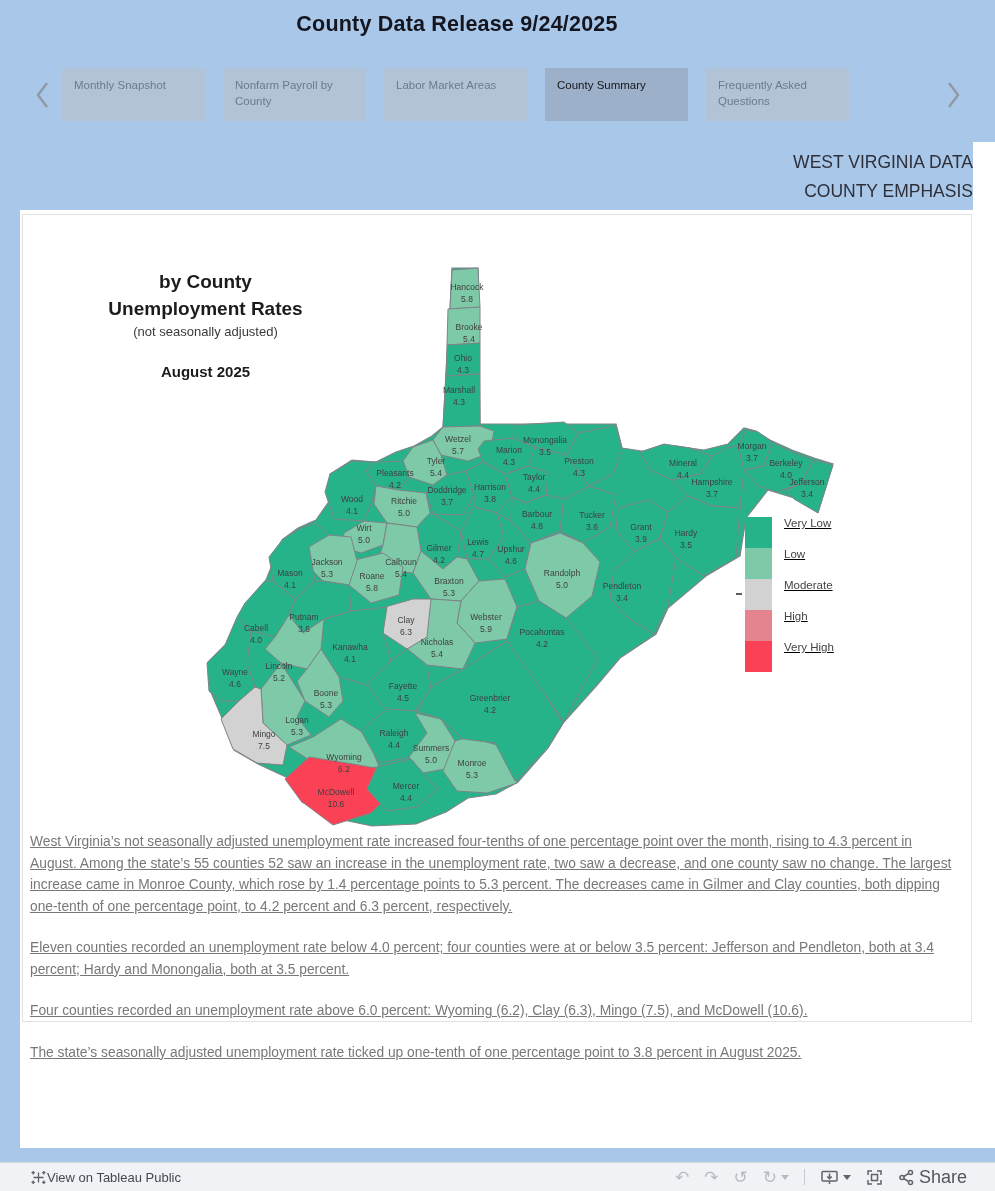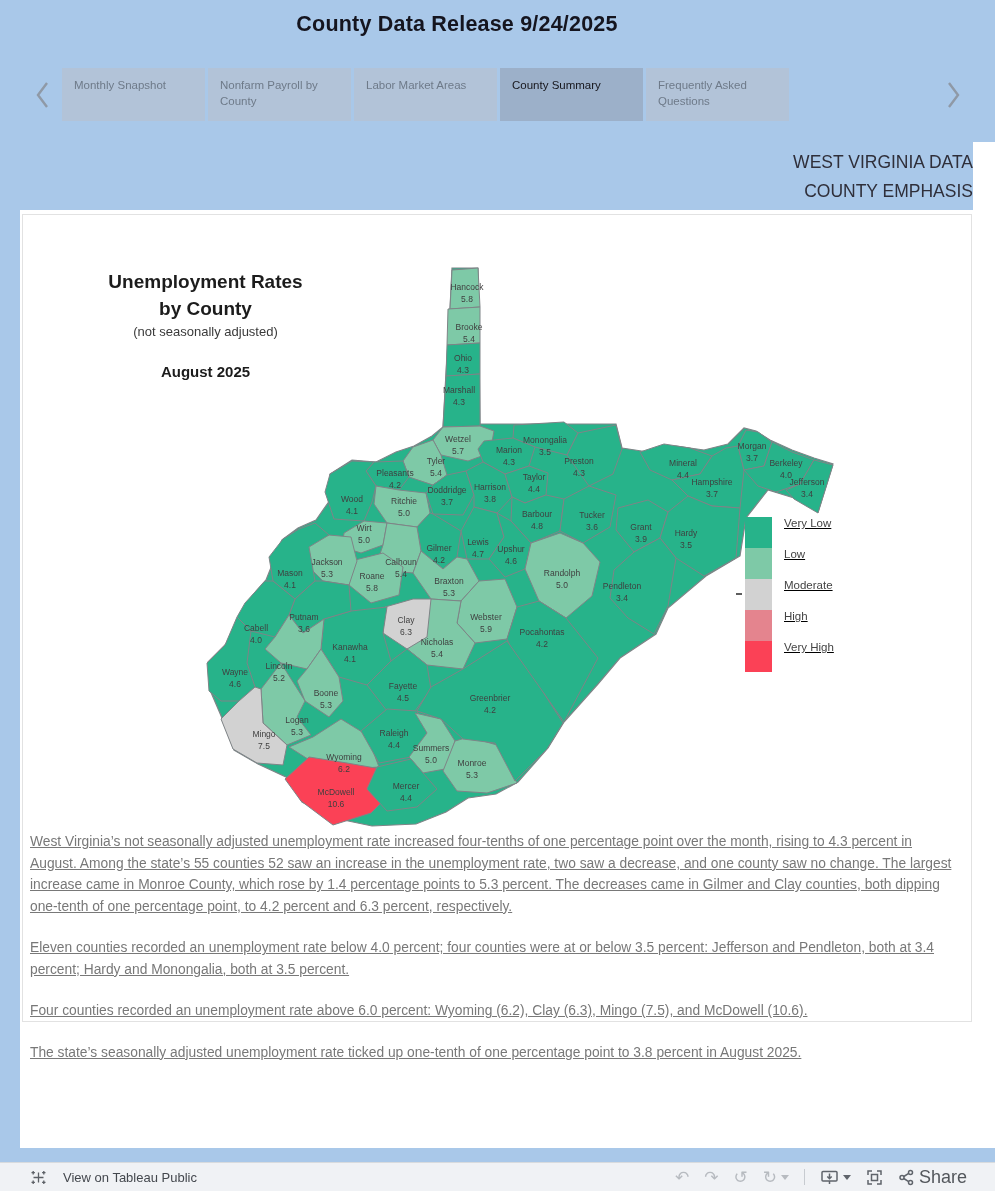--- a/index.html
+++ b/index.html
@@ -5,21 +5,21 @@
   html,body{margin:0;padding:0;}
   body{
     width:995px;height:1191px;position:relative;overflow:hidden;
     background:#a9c8e9;font-family:"Liberation Sans",sans-serif;
   }
   
   .app-title{
     position:absolute;top:12px;left:0;width:914px;text-align:center;
     font-size:21.5px;font-weight:bold;color:#15151f;letter-spacing:.2px;
   }
-  .tab-bar{position:absolute;top:68px;left:62px;display:flex;gap:3px;}
+  .tab-bar{position:absolute;top:68px;left:62px;display:flex;gap:18px;}
   .tab{
     width:143px;height:53px;box-sizing:border-box;padding:9px 12px;
     background:#b2c3d8;color:#6e7a89;font-size:11.5px;line-height:16px;cursor:pointer;
   }
   .tab.selected{background:#9cb0c9;color:#16161c;}
   .nav-chevron{position:absolute;top:80px;width:20px;height:30px;cursor:pointer;}
   .nav-chevron svg{stroke:#8f99a6;stroke-width:2.4;fill:none;}
   .nav-left{left:33px;} .nav-right{left:943px;}
   
   .content-white{position:absolute;left:20px;top:142px;width:975px;height:1006px;background:#ffffff;}
@@ -48,21 +48,21 @@
   .legend-label{margin-left:12px;font-size:11.5px;color:#444;}
   .legend-tick{position:absolute;left:-9px;top:76px;width:6px;height:2px;background:#5d5d5d;}
   
   .narrative{position:absolute;left:30px;top:831px;width:928px;color:#787878;font-size:13.8px;line-height:21.5px;}
   .narrative p{margin:0 0 20px 0;text-decoration:underline;}
   
   .footer{
     position:absolute;left:0;top:1162px;width:995px;height:29px;background:#f0f2f5;
     border-top:1px solid #d8dbde;display:flex;align-items:center;box-sizing:border-box;
   }
-  .footer-left{display:flex;align-items:center;margin-left:30px;gap:16px;cursor:pointer;}
+  .footer-left{display:flex;align-items:center;margin-left:30px;gap:0;cursor:pointer;}
   .footer-left span{font-size:13px;color:#44484e;}
   .footer-right{margin-left:auto;display:flex;align-items:center;gap:15px;margin-right:28px;}
   .ftool{display:flex;align-items:center;gap:4px;cursor:pointer;}
   .ficon-dim{font-size:17px;color:#b7bbc0;line-height:17px;font-family:"DejaVu Sans",sans-serif;}
   .caret{width:0;height:0;border-left:4px solid transparent;border-right:4px solid transparent;border-top:5px solid #b7bbc0;}
   .caret.dark{border-top-color:#5f646b;}
   .fdivider{width:1px;height:16px;background:#c7cbd0;}
   .ftool svg{stroke:#5f646b;fill:none;stroke-width:1.5;}
   .share-label{font-size:18px;color:#53575c;}
   .scroll-gutter{position:absolute;left:973px;top:142px;width:22px;height:1006px;background:#ffffff;}
@@ -92,22 +92,22 @@
 
 <div class="content-white"></div>
 <div class="scroll-gutter"></div>
 <div class="banner">
   <div>WEST VIRGINIA DATA</div>
   <div>COUNTY EMPHASIS</div>
 </div>
 <div class="zone-border"></div>
 
 <div class="map-title-block">
+  <div class="map-title-line">by County</div>
   <div class="map-title-line">Unemployment Rates</div>
-  <div class="map-title-line">by County</div>
   <div class="map-subtitle">(not seasonally adjusted)</div>
   <div class="map-period">August 2025</div>
 </div>
 
 <svg class="map-svg" viewBox="0 0 995 1191">
   <path class="state-outline" d="M452,268 L478,268 L480,424 L616,424 L622,448 L648,452 L676,446 L704,450 L728,444 L744,428 L756,431 L770,440 L792,450 L814,458 L833,464 L818,512 L794,498 L768,490 L746,518 L740,556 L706,576 L668,608 L656,634 L620,658 L598,684 L564,722 L548,748 L518,782 L496,794 L468,798 L446,812 L416,824 L372,826 L334,818 L302,802 L288,778 L258,764 L234,750 L222,718 L210,690 L208,662 L226,644 L238,618 L252,596 L266,580 L282,540 L298,528 L316,520 L330,500 L330,474 L352,460 L376,462 L396,452 L414,446 L432,436 L443,427 L446,373 L448,343 L450,309 Z"></path>
 <polygon points="452,270 478,268 480,307 450,309" fill="#7ec9a7" class="county"></polygon>
     <polygon points="448,309 480,307 480,343 447,345" fill="#7ec9a7" class="county"></polygon>
     <polygon points="447,345 480,343 480,374 446,376" fill="#27b38a" class="county"></polygon>
     <polygon points="446,376 480,374 480,426 443,427" fill="#27b38a" class="county"></polygon>

